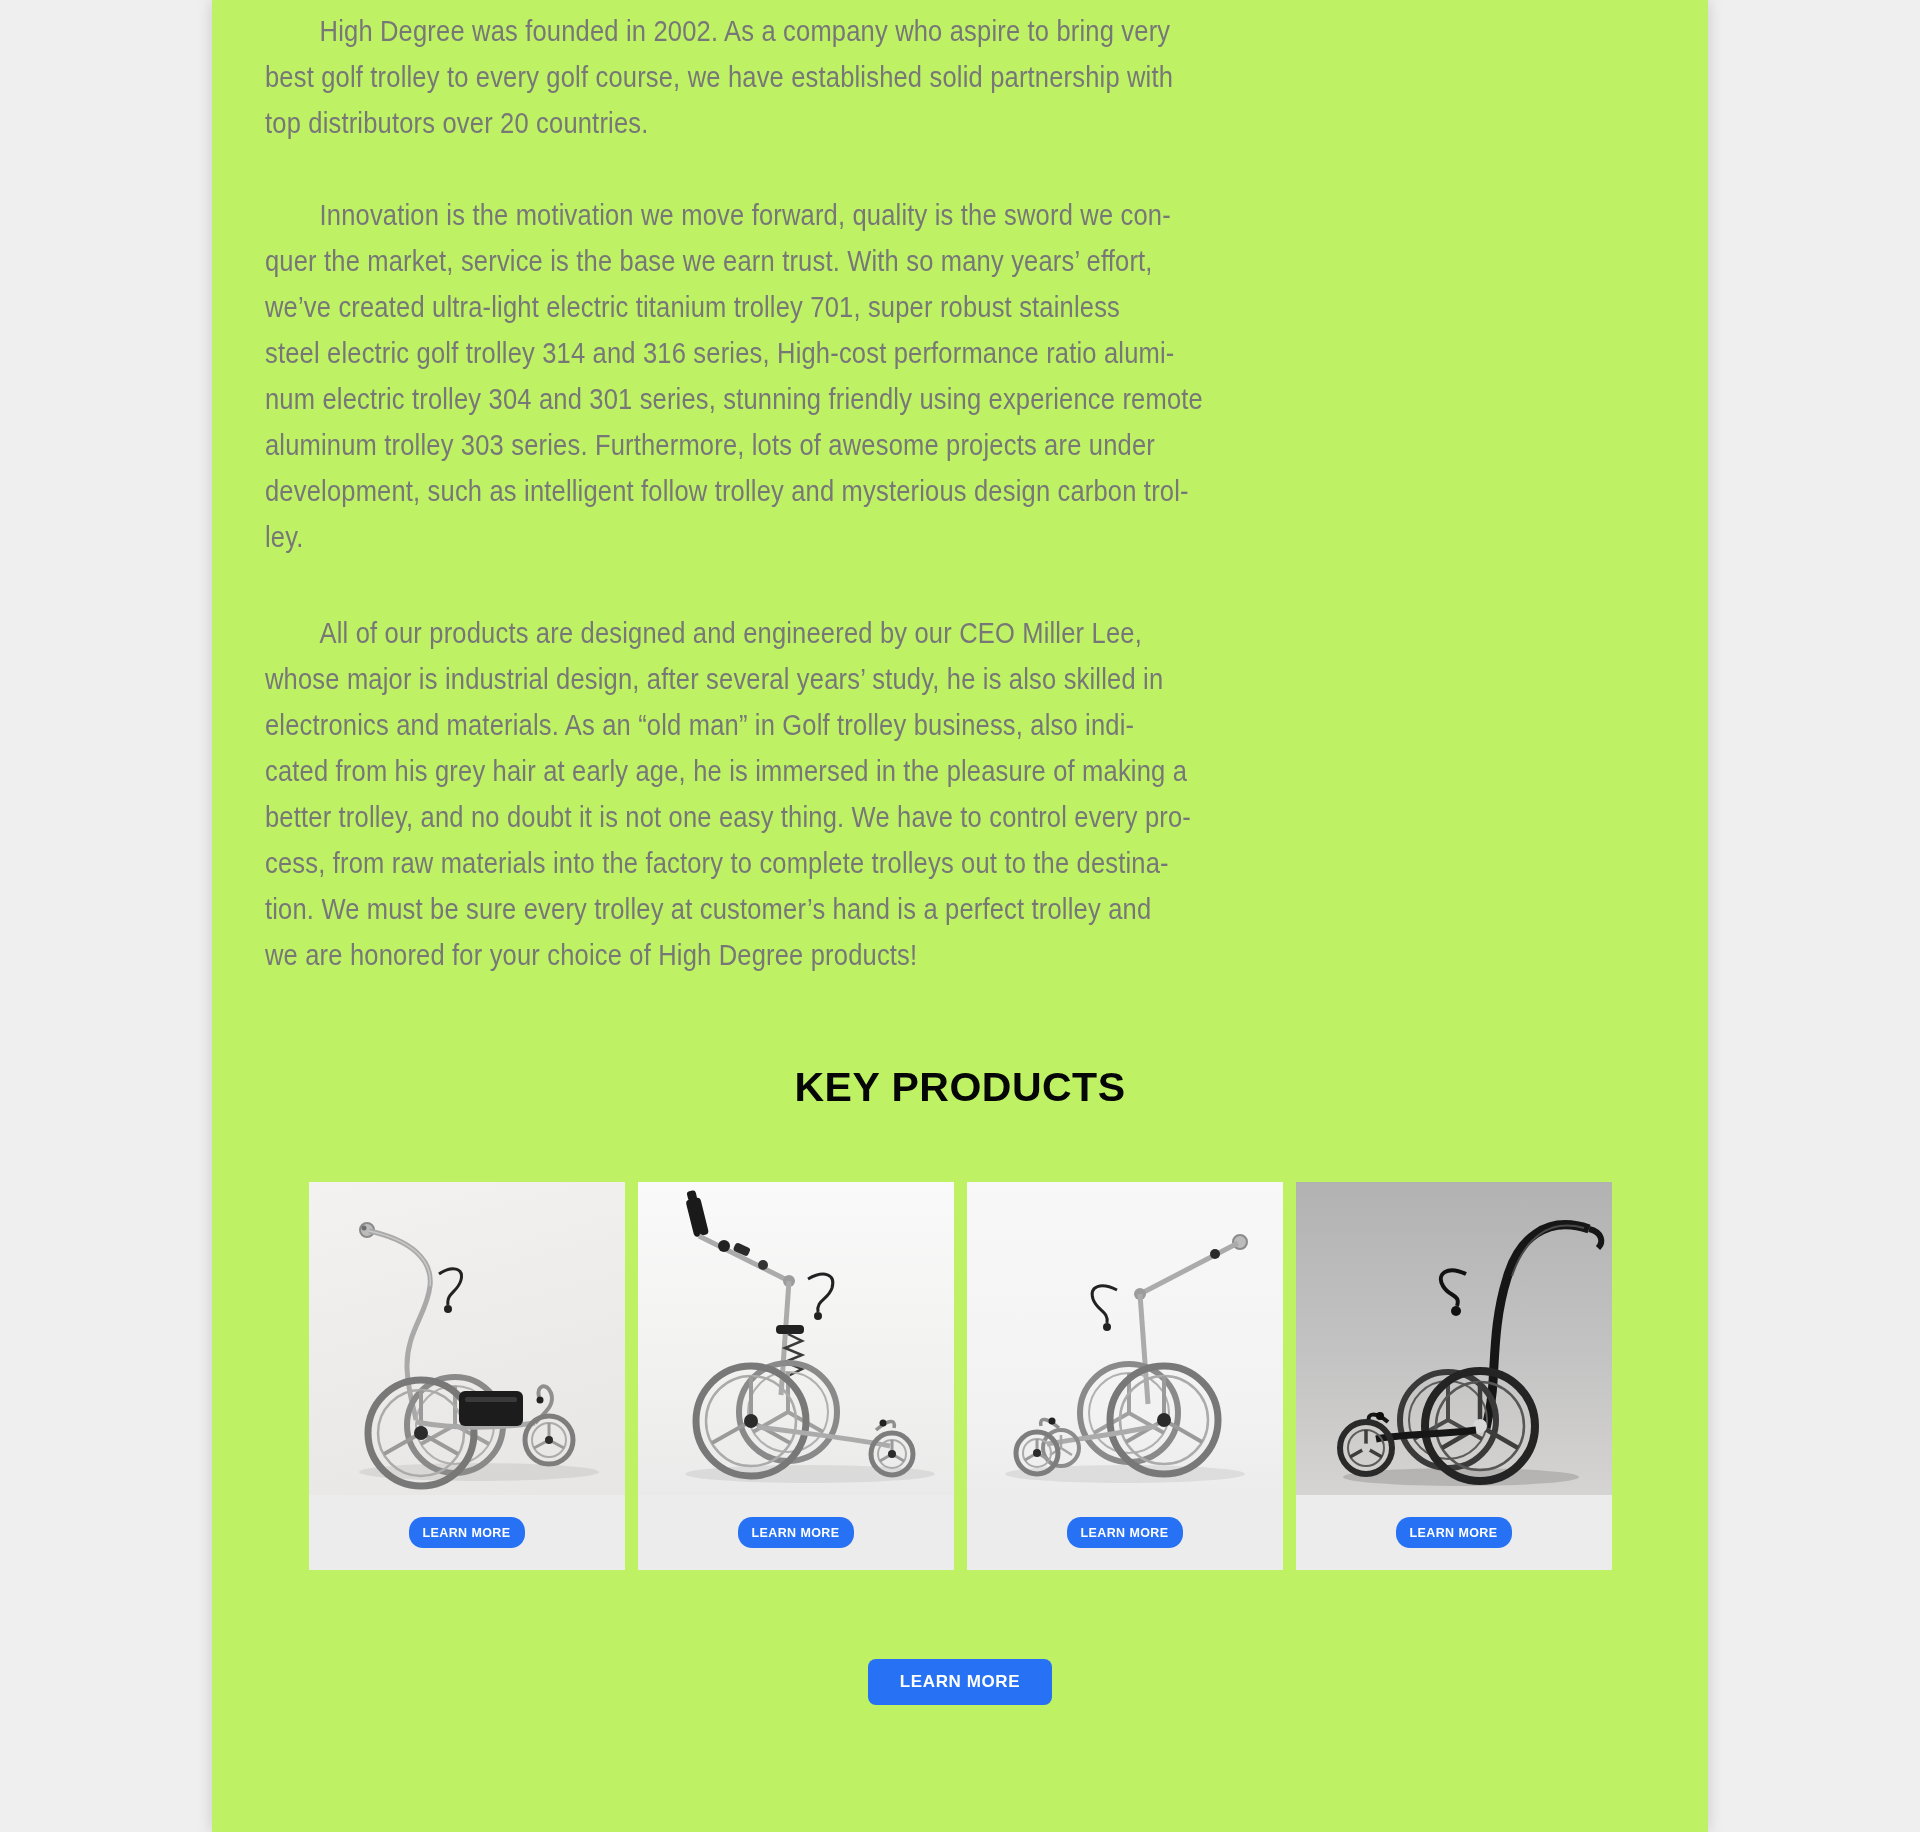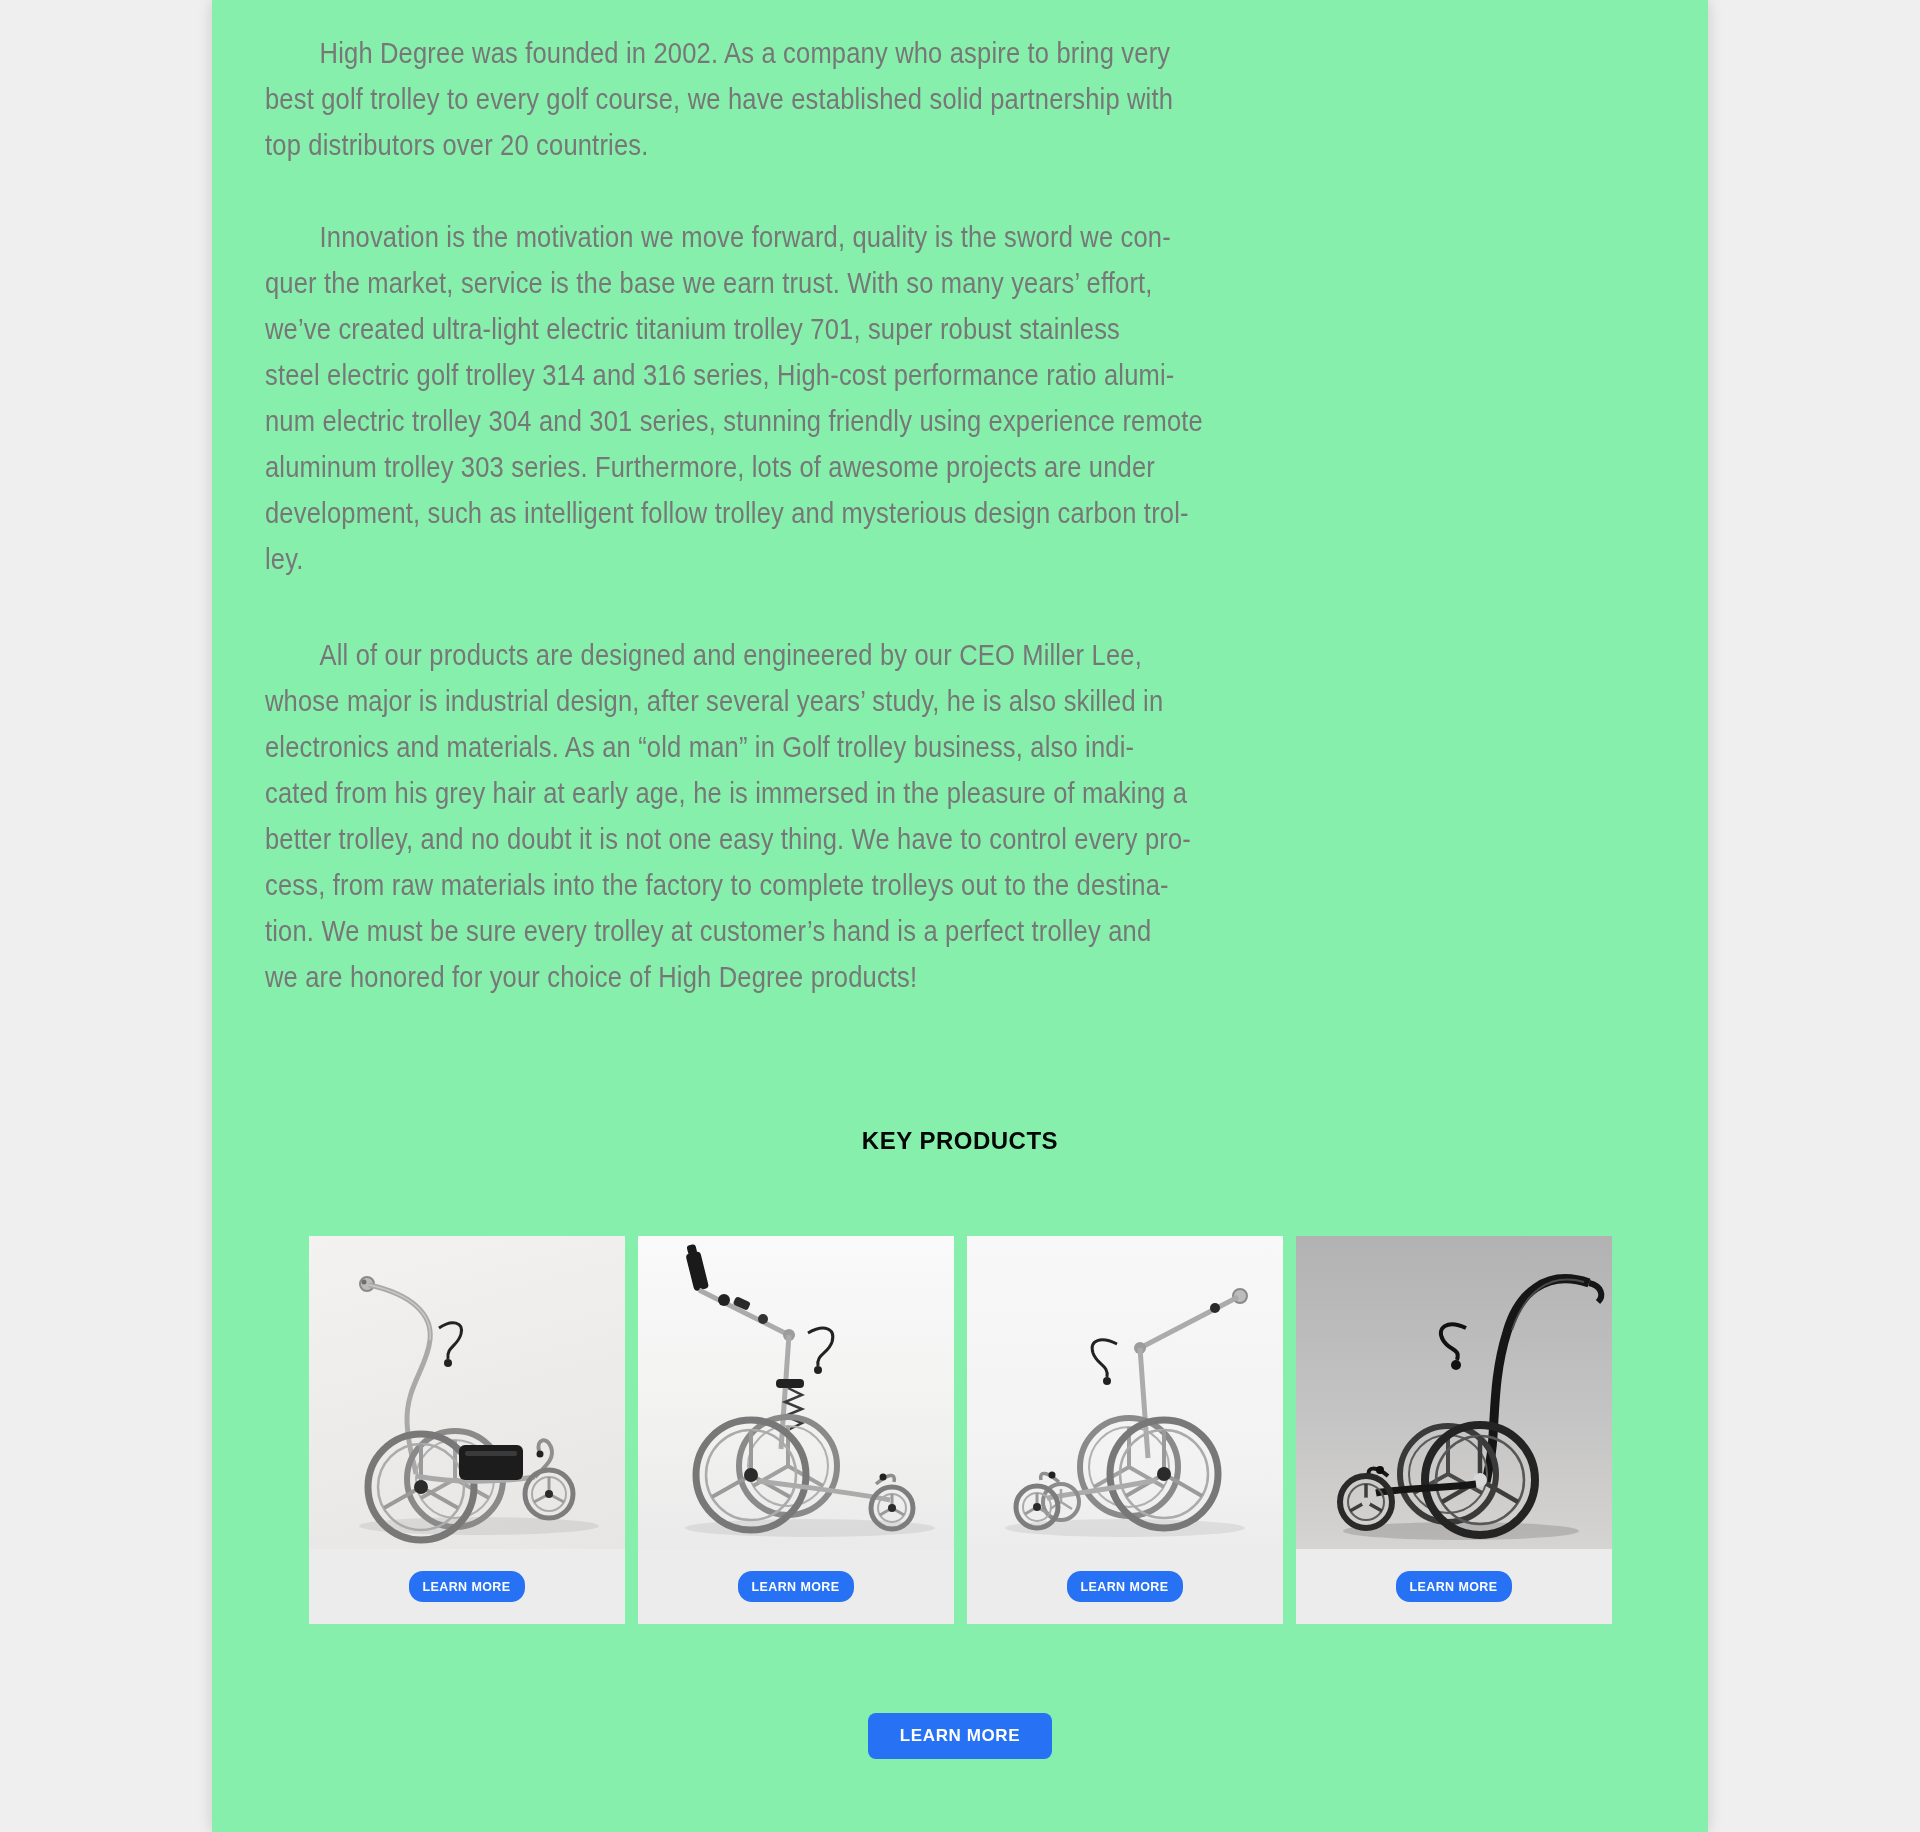--- a/index.html
+++ b/index.html
@@ -4,43 +4,43 @@
 <style>
   html,body{margin:0;padding:0;}
   body{
     width:1920px;height:1832px;position:relative;
     background:#efefef;
     font-family:"Liberation Sans", sans-serif;
     overflow:hidden;
   }
   .content{
     position:absolute;left:212px;top:0;width:1496px;height:1832px;
-    background:#86efac;box-shadow:0 0 14px rgba(0,0,0,0.16);
-    box-sizing:border-box;padding-top:30px;
+    background:#bef264;box-shadow:0 0 14px rgba(0,0,0,0.16);
+    box-sizing:border-box;padding-top:8px;
   }
   
   .about{
     margin-left:53px;
     color:#777777;
     font-size:29px;line-height:46px;
     transform:scaleX(0.88);transform-origin:0 0;
     letter-spacing:0.2px;
   }
   .about p{
     margin:0 0 46px 0;
     white-space:pre-line;
     text-indent:62px;
   }
   .about p.p2{margin-bottom:50px;}
   .about p.p3{margin-bottom:0;}
   
   .kp-title{
-    margin-top:120px;
+    margin-top:88px;
     text-align:center;
-    font-size:24px;line-height:42px;font-weight:bold;
+    font-size:41px;line-height:42px;font-weight:bold;
     color:#060606;letter-spacing:0.5px;
   }
   
   .cards{
     margin-top:74px;
     display:flex;justify-content:center;gap:13px;
   }
   .card{
     width:316px;height:388px;background:#ececec;
     box-sizing:border-box;

